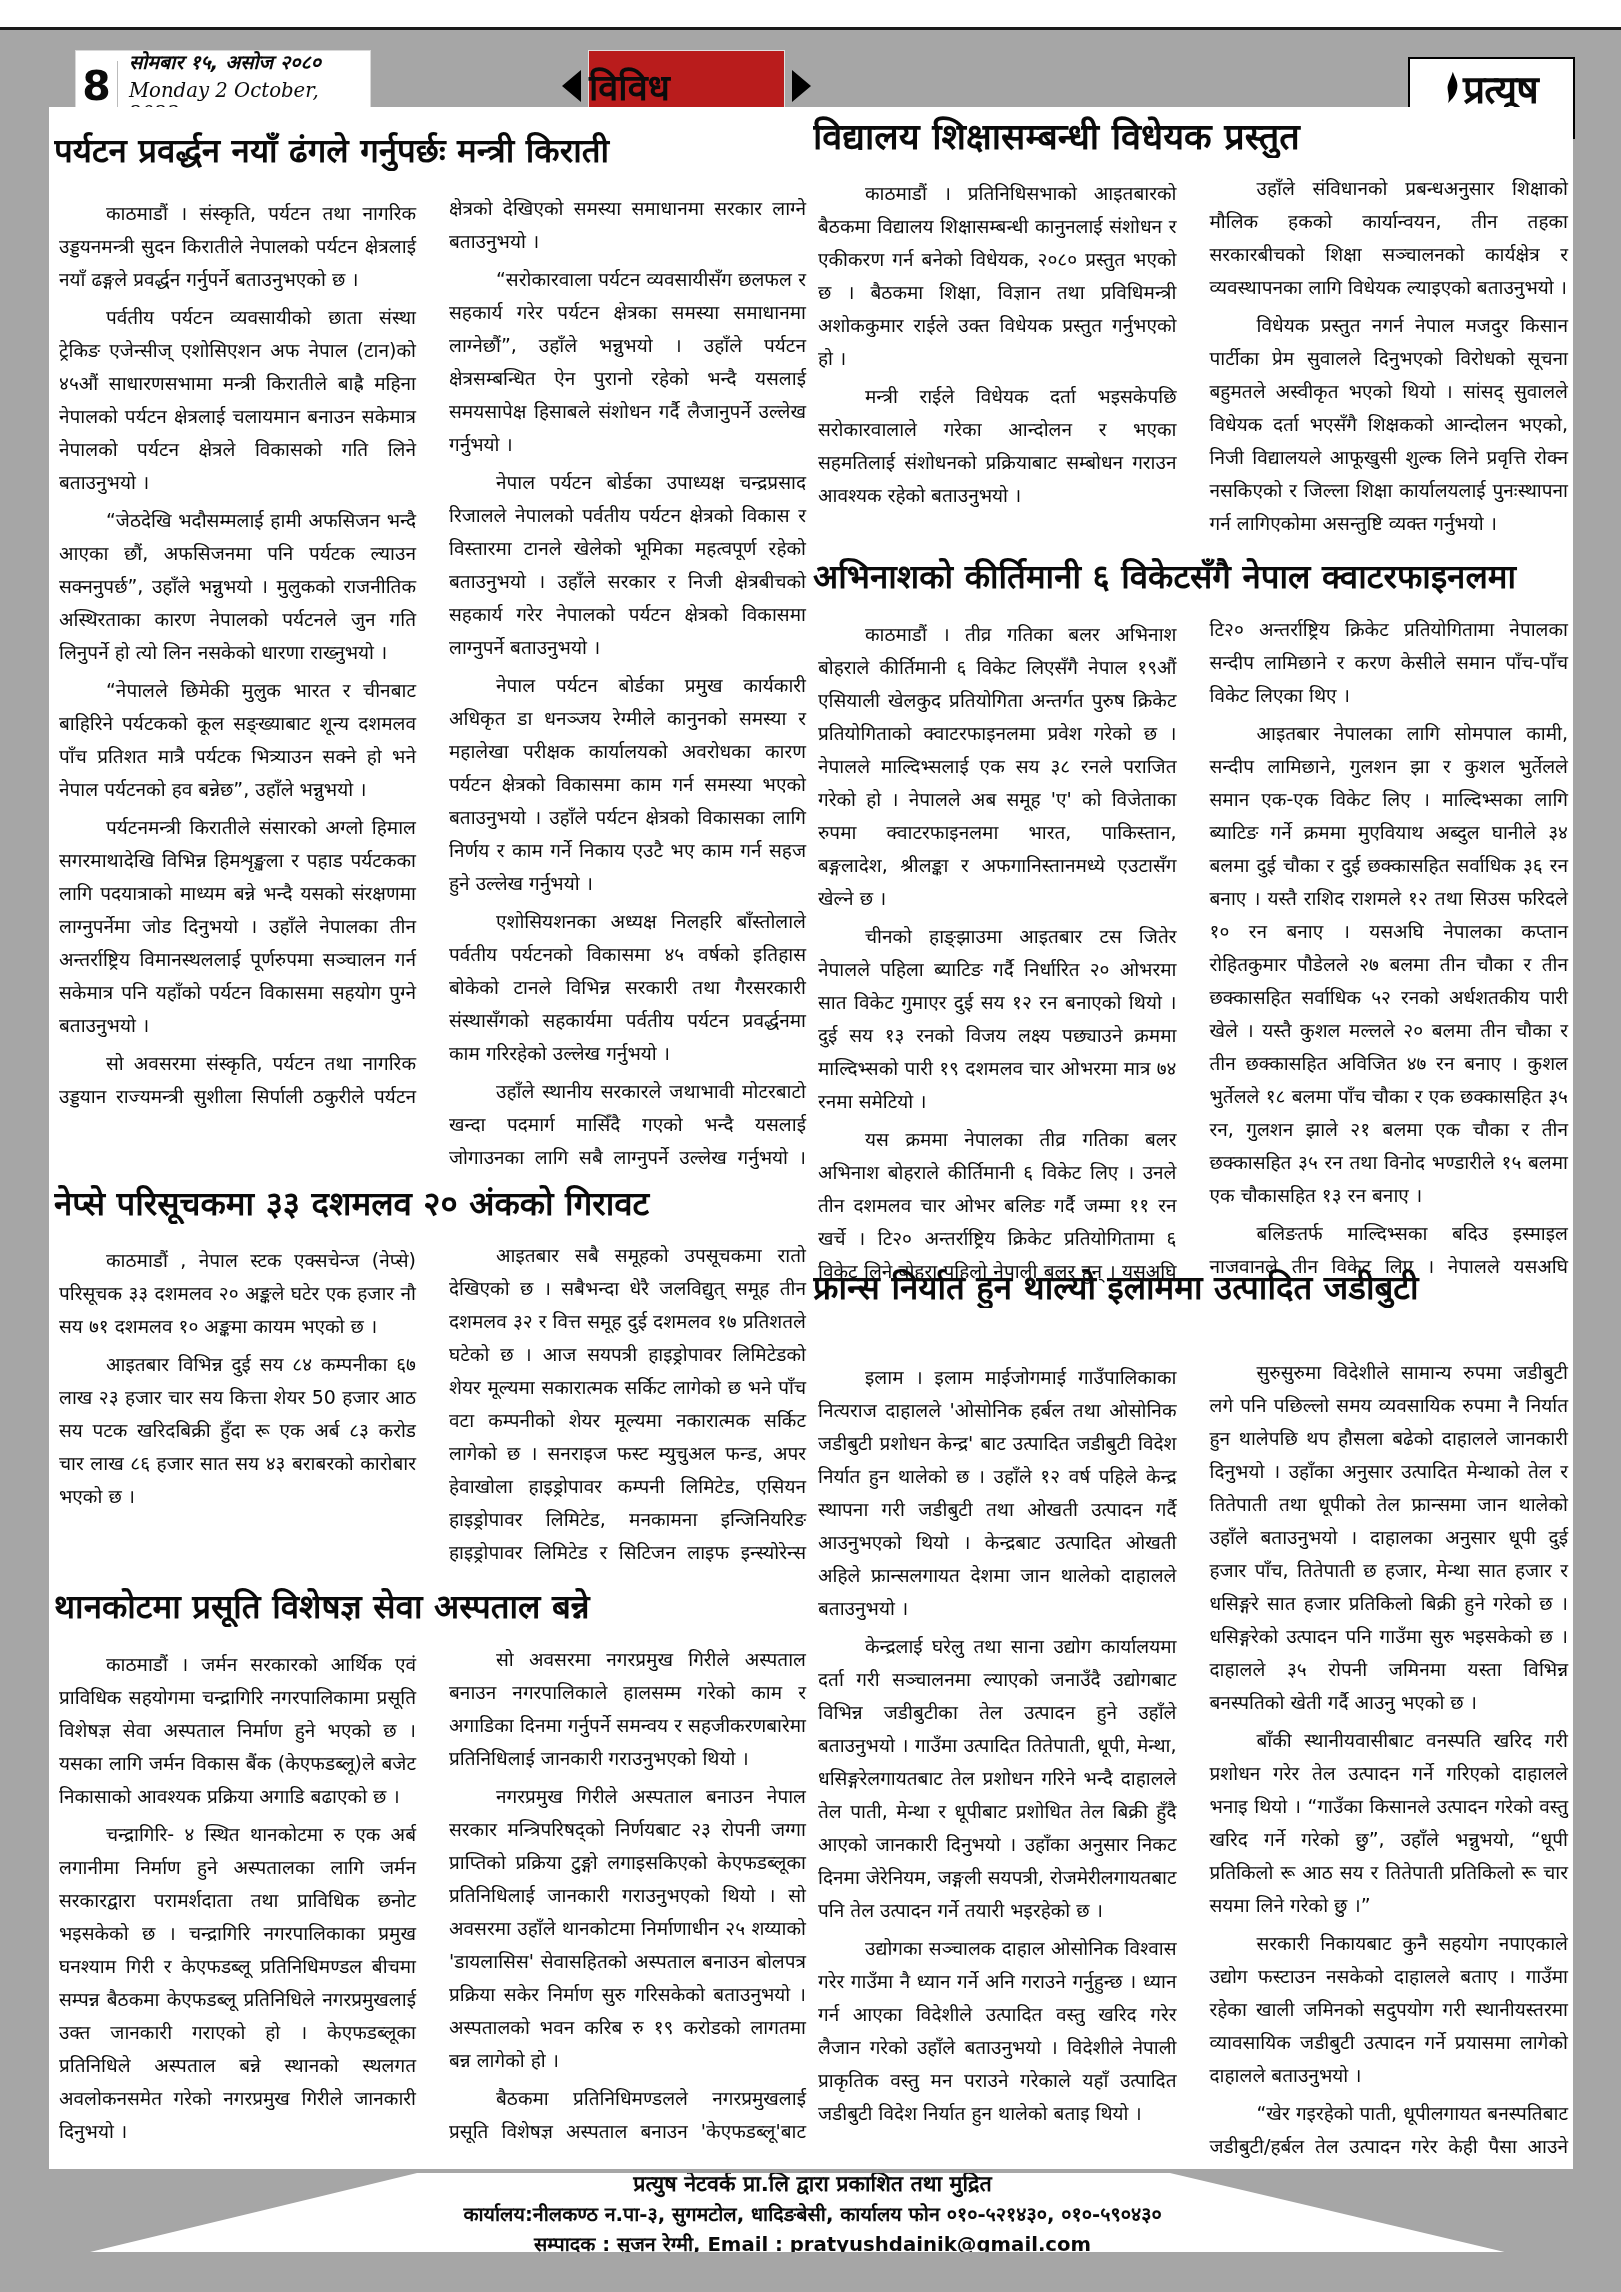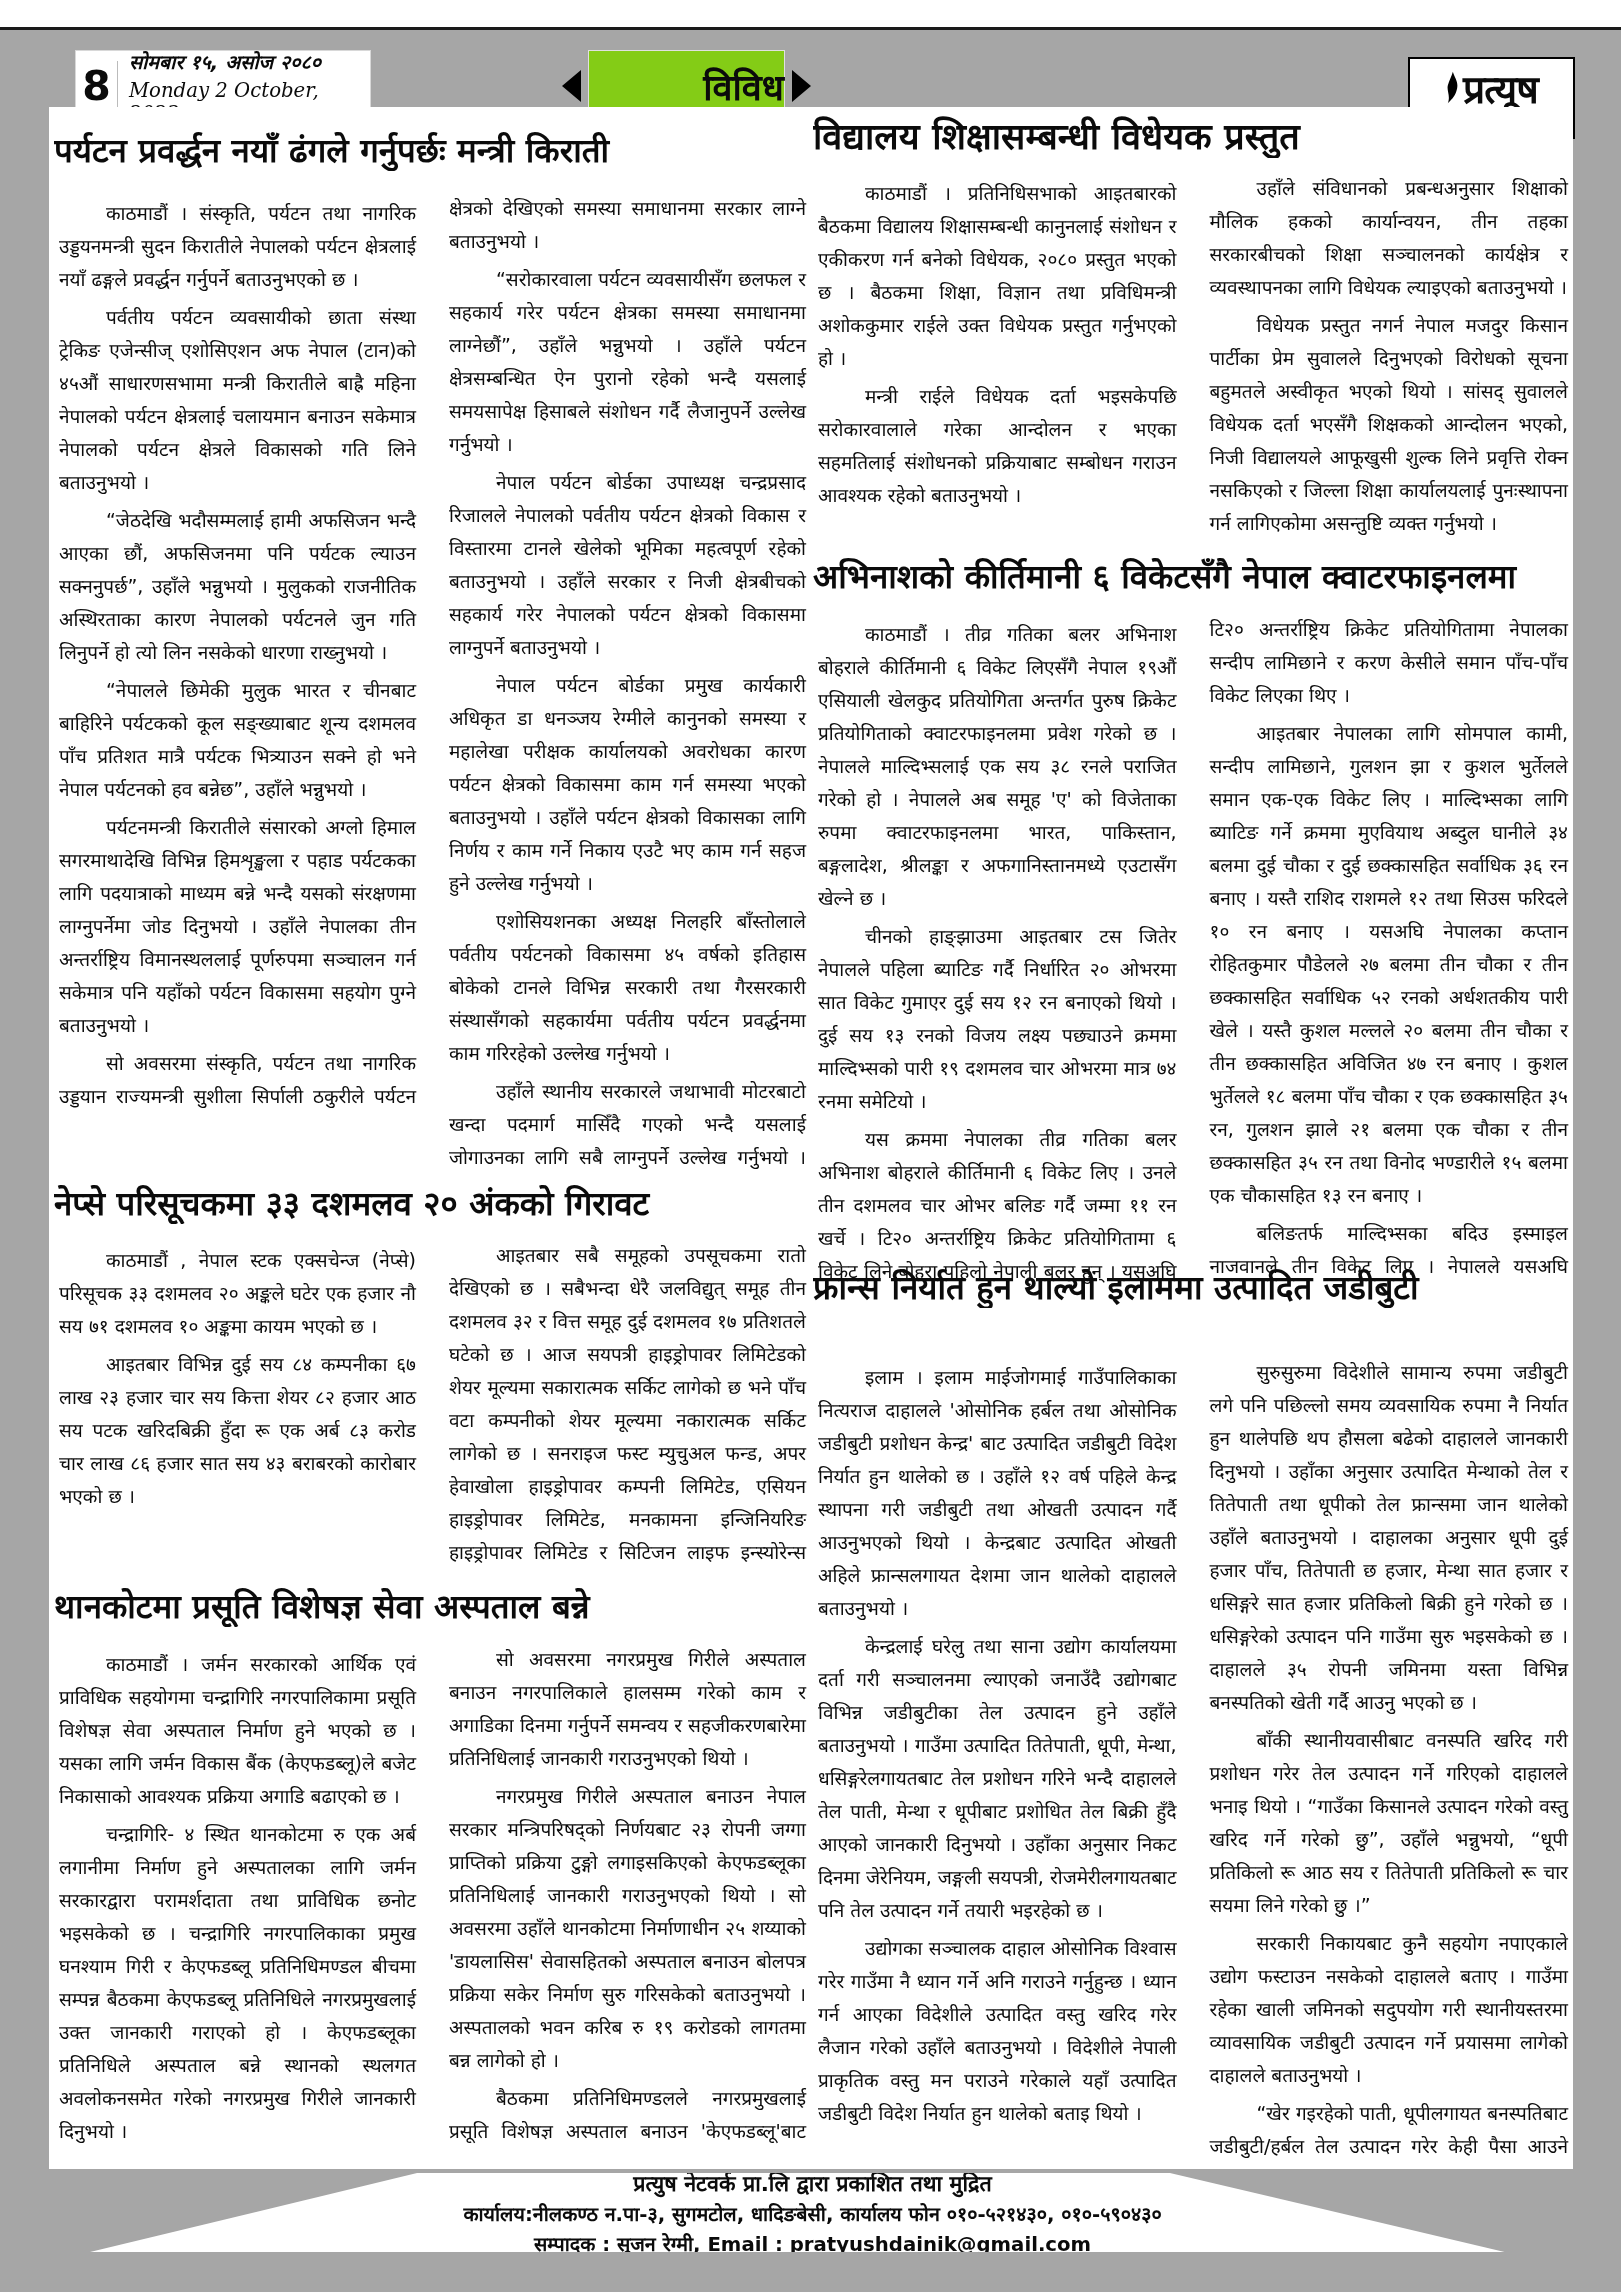--- a/index.html
+++ b/index.html
@@ -29,22 +29,22 @@
     font-size:41px; font-weight:bold; line-height:1;
     border-right:0.9px solid #bbb; padding:5.4px 1.8px;
   }
   .datestack { padding-left:10.7px; display:flex; flex-direction:column; gap:4px; }
   .date-np { font-size:19.7px; font-weight:bold; font-style:italic; }
   .date-en { font-size:19.7px; font-style:italic; font-family:"DejaVu Serif", serif; }
 
   
   .sectionbox {
     left:588px; top:50px; width:197px; height:72px;
-    background:#84cc16; border:0.9px solid #e0e0e0;
-    display:flex; align-items:center; justify-content:flex-end;
+    background:#b91c1c; border:0.9px solid #e0e0e0;
+    display:flex; align-items:center; justify-content:flex-start;
   }
   .section-title { font-size:36px; font-weight:bold; }
   .tri { width:0; height:0; border-top:16px solid transparent; border-bottom:16px solid transparent; }
   .tri-left  { left:562px; top:70px; border-right:19.7px solid #000; }
   .tri-right { left:792px; top:70px; border-left:19.7px solid #000; }
 
   
   .brandbox {
     left:1408px; top:45px; width:167px; height:82px;
     background:#ffffff; border:2.7px solid #000;
@@ -154,21 +154,21 @@
       <p>नेपाल पर्यटन बोर्डका प्रमुख कार्यकारी अधिकृत डा धनञ्जय रेग्मीले कानुनको समस्या र महालेखा परीक्षक कार्यालयको अवरोधका कारण पर्यटन क्षेत्रको विकासमा काम गर्न समस्या भएको बताउनुभयो । उहाँले पर्यटन क्षेत्रको विकासका लागि निर्णय र काम गर्ने निकाय एउटै भए काम गर्न सहज हुने उल्लेख गर्नुभयो ।</p>
       <p>एशोसियशनका अध्यक्ष निलहरि बाँस्तोलाले पर्वतीय पर्यटनको विकासमा ४५ वर्षको इतिहास बोकेको टानले विभिन्न सरकारी तथा गैरसरकारी संस्थासँगको सहकार्यमा पर्वतीय पर्यटन प्रवर्द्धनमा काम गरिरहेको उल्लेख गर्नुभयो ।</p>
       <p>उहाँले स्थानीय सरकारले जथाभावी मोटरबाटो खन्दा पदमार्ग मासिँदै गएको भन्दै यसलाई जोगाउनका लागि सबै लाग्नुपर्ने उल्लेख गर्नुभयो । टानका पूर्वअध्यक्ष रमेश धमला, खुमबहादुर सुवेदीले पर्यटन क्षेत्रको समस्या समाधान गर्न सबै एकजुट हुनुपर्ने बताउनुभयो ।</p>
     </div>
 </div>
 
 <div class="abs headline hl-37 art-nepse-hl">नेप्से परिसूचकमा ३३ दशमलव २० अंकको गिरावट</div>
 <div class="abs art-nepse-bd">
   <div class="body2col">
       <p>काठमाडौं , नेपाल स्टक एक्सचेन्ज (नेप्से) परिसूचक ३३ दशमलव २० अङ्कले घटेर एक हजार नौ सय ७१ दशमलव १० अङ्कमा कायम भएको छ ।</p>
-      <p>आइतबार विभिन्न दुई सय ८४ कम्पनीका ६७ लाख २३ हजार चार सय कित्ता शेयर ८२ हजार आठ सय पटक खरिदबिक्री हुँदा रू एक अर्ब ८३ करोड चार लाख ८६ हजार सात सय ४३ बराबरको कारोबार भएको छ ।</p>
+      <p>आइतबार विभिन्न दुई सय ८४ कम्पनीका ६७ लाख २३ हजार चार सय कित्ता शेयर 50 हजार आठ सय पटक खरिदबिक्री हुँदा रू एक अर्ब ८३ करोड चार लाख ८६ हजार सात सय ४३ बराबरको कारोबार भएको छ ।</p>
       <p>आइतबार सबै समूहको उपसूचकमा रातो देखिएको छ । सबैभन्दा धेरै जलविद्युत् समूह तीन दशमलव ३२ र वित्त समूह दुई दशमलव १७ प्रतिशतले घटेको छ । आज सयपत्री हाइड्रोपावर लिमिटेडको शेयर मूल्यमा सकारात्मक सर्किट लागेको छ भने पाँच वटा कम्पनीको शेयर मूल्यमा नकारात्मक सर्किट लागेको छ । सनराइज फस्ट म्युचुअल फन्ड, अपर हेवाखोला हाइड्रोपावर कम्पनी लिमिटेड, एसियन हाइड्रोपावर लिमिटेड, मनकामना इन्जिनियरिङ हाइड्रोपावर लिमिटेड र सिटिजन लाइफ इन्स्योरेन्स कम्पनी लिमिटेडको शेयर मूल्यमा नकारात्मक सर्किट लागेको हो ।</p>
     </div>
 </div>
 
 <div class="abs headline hl-37 art-thankot-hl">थानकोटमा प्रसूति विशेषज्ञ सेवा अस्पताल बन्ने</div>
 <div class="abs art-thankot-bd">
   <div class="body2col">
       <p>काठमाडौं । जर्मन सरकारको आर्थिक एवं प्राविधिक सहयोगमा चन्द्रागिरि नगरपालिकामा प्रसूति विशेषज्ञ सेवा अस्पताल निर्माण हुने भएको छ । यसका लागि जर्मन विकास बैंक (केएफडब्लू)ले बजेट निकासाको आवश्यक प्रक्रिया अगाडि बढाएको छ ।</p>
       <p>चन्द्रागिरि- ४ स्थित थानकोटमा रु एक अर्ब लगानीमा निर्माण हुने अस्पतालका लागि जर्मन सरकारद्वारा परामर्शदाता तथा प्राविधिक छनोट भइसकेको छ । चन्द्रागिरि नगरपालिकाका प्रमुख घनश्याम गिरी र केएफडब्लू प्रतिनिधिमण्डल बीचमा सम्पन्न बैठकमा केएफडब्लू प्रतिनिधिले नगरप्रमुखलाई उक्त जानकारी गराएको हो । केएफडब्लूका प्रतिनिधिले अस्पताल बन्ने स्थानको स्थलगत अवलोकनसमेत गरेको नगरप्रमुख गिरीले जानकारी दिनुभयो ।</p>
       <p>सो अवसरमा नगरप्रमुख गिरीले अस्पताल बनाउन नगरपालिकाले हालसम्म गरेको काम र अगाडिका दिनमा गर्नुपर्ने समन्वय र सहजीकरणबारेमा प्रतिनिधिलाई जानकारी गराउनुभएको थियो ।</p>

